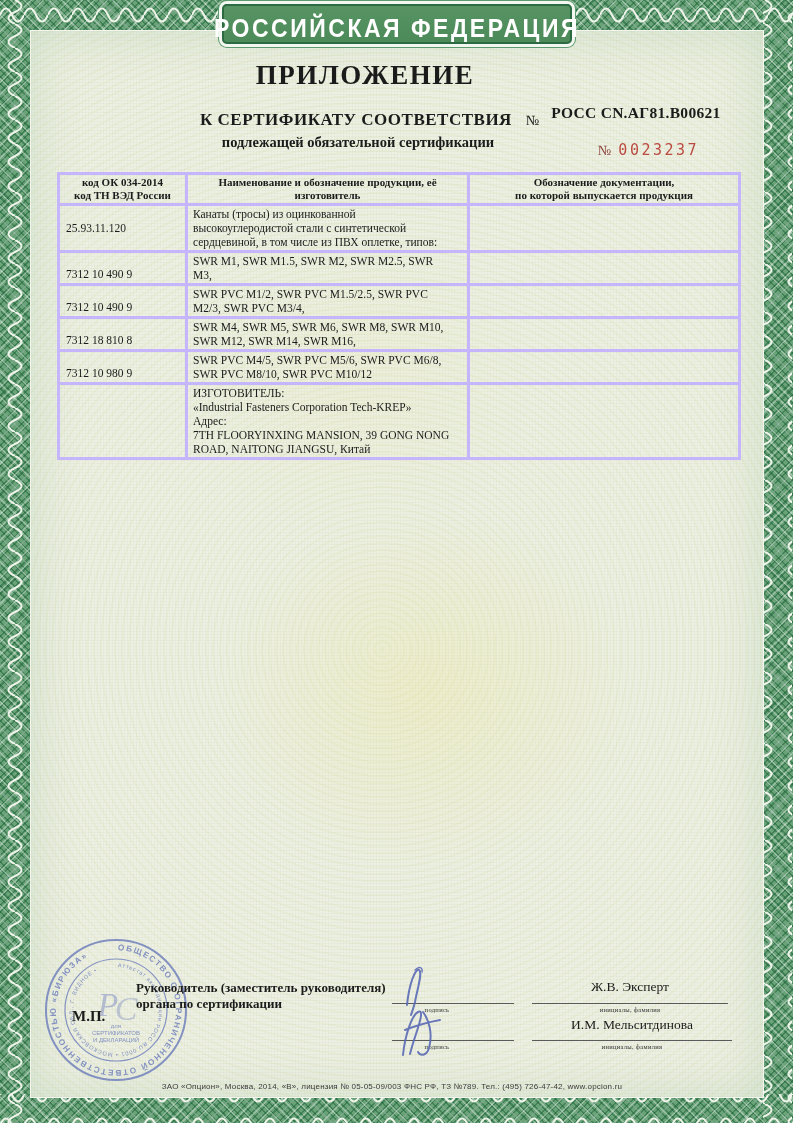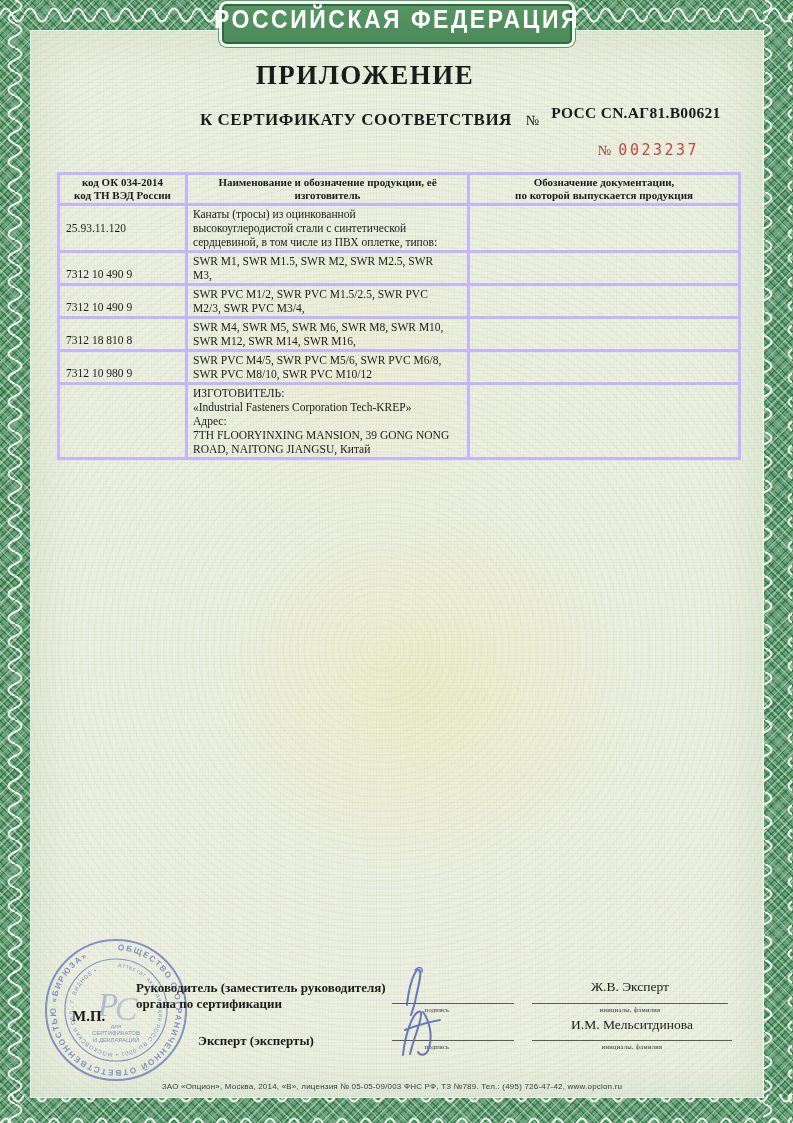--- a/index.html
+++ b/index.html
@@ -26,21 +26,21 @@
       repeating-linear-gradient(0deg, rgba(130,165,130,.06) 0 1px, transparent 1px 3px),
       repeating-linear-gradient(90deg, rgba(130,165,130,.06) 0 1px, transparent 1px 3px),
       linear-gradient(#edf0e2,#eef0e3);
     box-shadow:0 0 0 1px #f2f6ee, inset 0 0 46px rgba(140,185,145,.30);}
 
   
   .banner{position:absolute;left:222px;top:4px;width:346px;height:36px;z-index:3;
     background:linear-gradient(#589463,#4c8a59);
     border:2px solid #2c6a42;border-radius:5px;
     box-shadow:0 0 0 3px #f3f7f1, 0 0 0 4px #5d9a6c;
-    display:flex;align-items:flex-start;justify-content:center;}
+    display:flex;align-items:flex-end;justify-content:center;}
   .banner-text{color:#fff;font-family:"Liberation Sans","DejaVu Sans",sans-serif;
     font-weight:bold;font-size:23px;letter-spacing:2.5px;transform:scaleY(1.12);white-space:nowrap;}
 
   
   .abs{position:absolute;}
   .title{left:0;width:730px;top:60px;text-align:center;font-size:27px;font-weight:bold;letter-spacing:1.5px;z-index:3;}
   .cert-line{left:200px;top:110px;z-index:3;white-space:nowrap;}
   .cert-caption{font-size:17px;font-weight:bold;letter-spacing:.5px;}
   .no-sign{font-size:14px;margin-left:10px;}
   .cert-number{font-size:15.5px;font-weight:bold;position:relative;top:-7px;margin-left:8px;letter-spacing:.3px;}
@@ -111,20 +111,21 @@
 
   <div class="abs title">ПРИЛОЖЕНИЕ</div>
 
   <div class="abs cert-line">
     <span class="cert-caption">К СЕРТИФИКАТУ СООТВЕТСТВИЯ</span>
     <span class="no-sign">№</span>
     <span class="cert-number">РОСС CN.АГ81.В00621</span>
   </div>
 
   <div class="abs descr">
+    <div>подлежащей обязательной сертификации</div>
   </div>
 
   <div class="abs form-no">
     <span class="n">№</span>
     <span class="v">0023237</span>
   </div>
 
   <table class="abs ptable">
     <colgroup>
         <col style="width:128px">
@@ -210,21 +211,20 @@
     <text x="74" y="99" font-size="6" fill="#7282bd" text-anchor="middle" font-family="Liberation Sans, sans-serif">СЕРТИФИКАТОВ</text>
     <text x="74" y="106" font-size="6" fill="#7282bd" text-anchor="middle" font-family="Liberation Sans, sans-serif">И ДЕКЛАРАЦИЙ</text>
   </svg>
 
   <div class="abs mp">М.П.</div>
 
   <div class="abs role1">
     <div>Руководитель (заместитель руководителя)</div>
     <div>органа по сертификации</div>
   </div>
-  <div class="abs role2">Эксперт (эксперты)</div>
 
   <svg class="abs sig-svg" width="110" height="105" viewBox="0 0 110 105">
     <g fill="none" stroke="#5b6bb5" stroke-width="2" stroke-linecap="round" opacity="0.9">
       <path d="M22,45 C24,25 30,8 34,10 C38,12 32,30 30,42 C28,50 27,52 26,55"></path>
       <path d="M30,10 C34,6 38,7 37,12" stroke-width="1.4"></path>
       <path d="M18,95 C20,75 27,55 33,52 C39,49 35,62 31,74 C28,83 26,90 25,94 M20,70 C30,66 44,62 55,60 M38,52 C44,60 48,74 44,88 C42,95 36,97 33,92"></path>
     </g>
   </svg>
 
   <div class="abs sigline sl1"></div>

